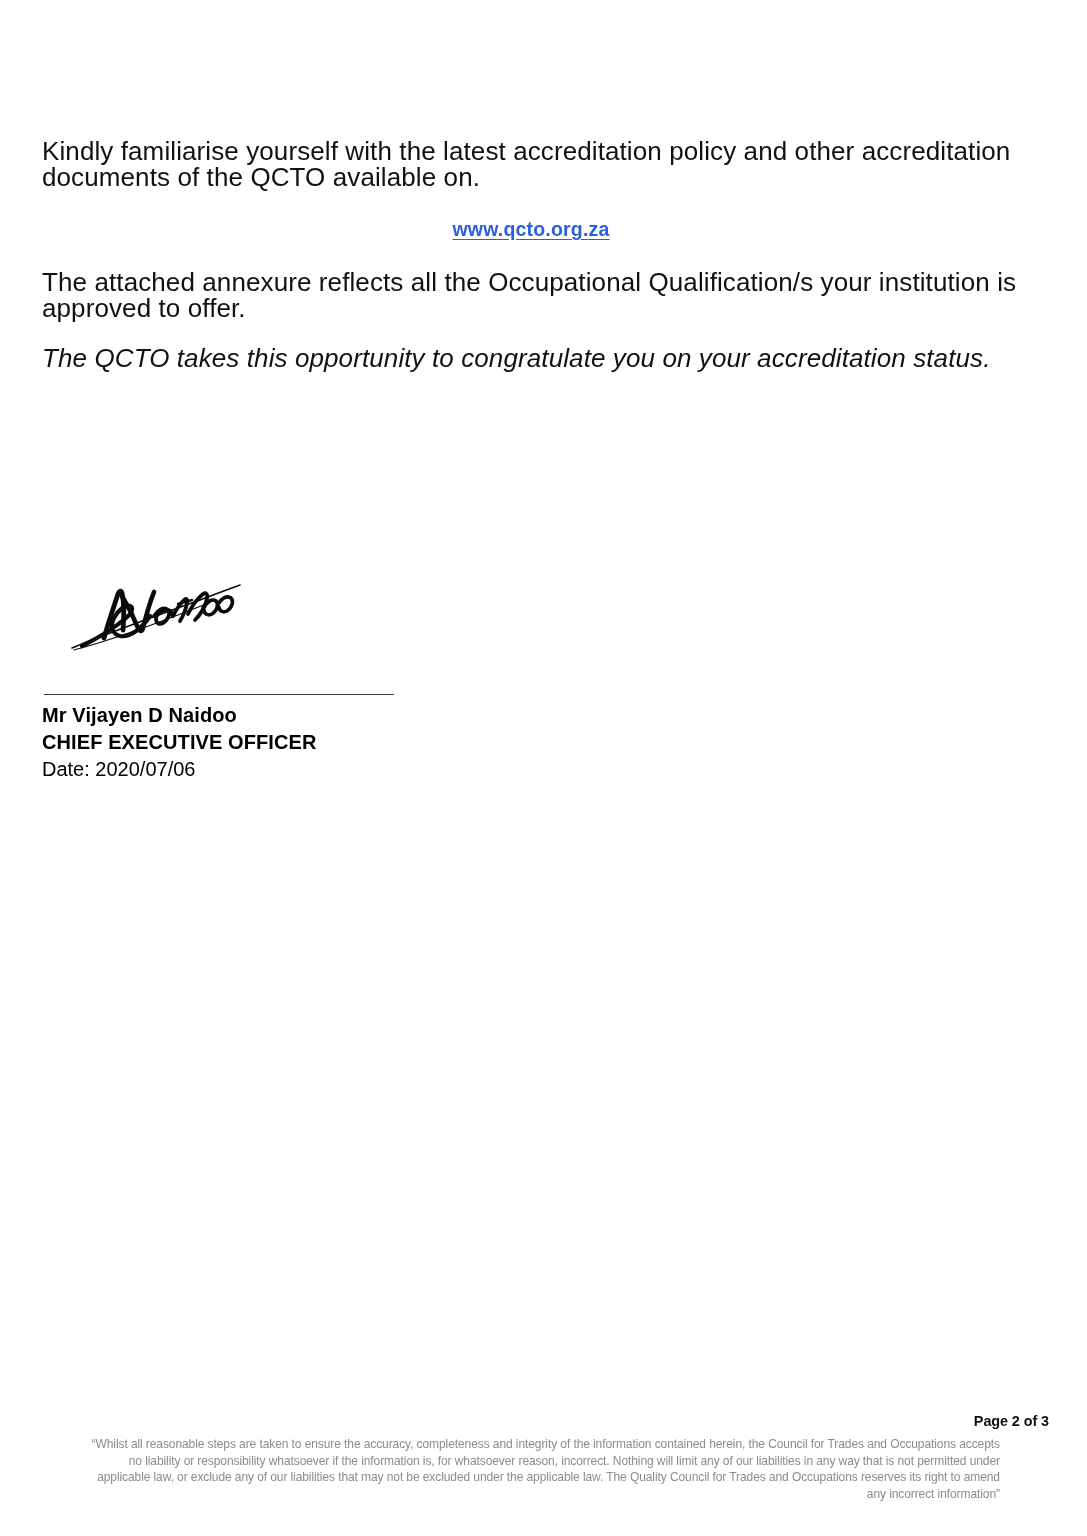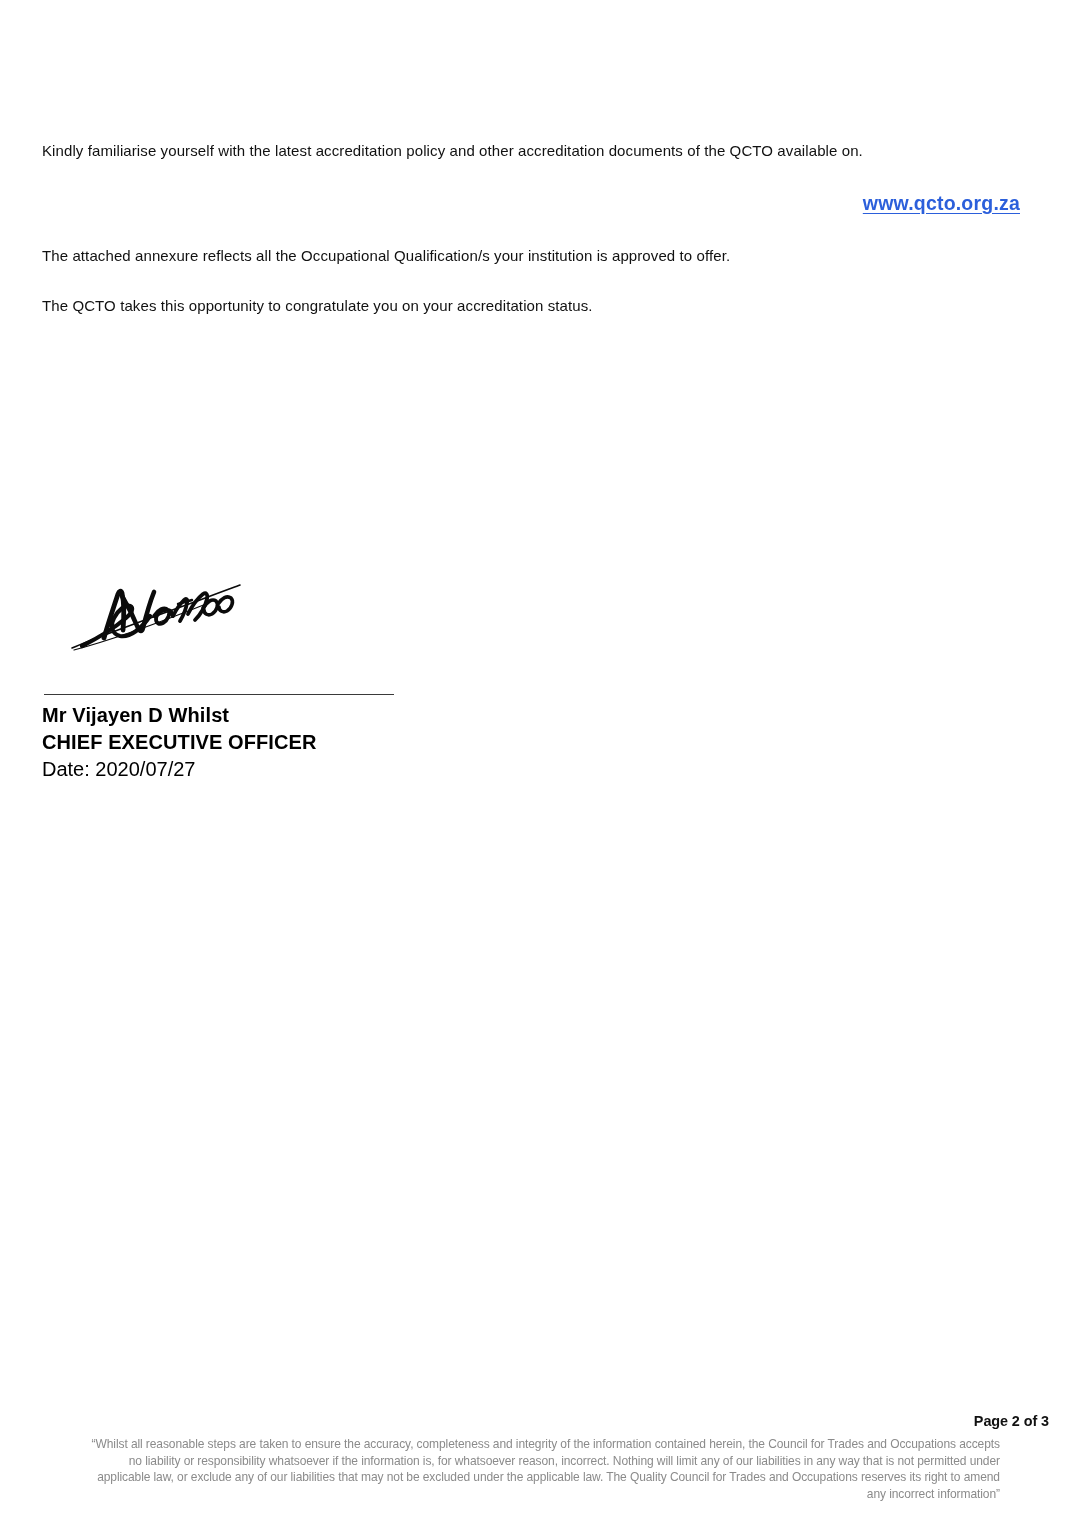--- a/index.html
+++ b/index.html
@@ -22,33 +22,34 @@
   }
 
   
   .body-block {
     position: absolute;
     left: 42px;
     top: 138px;
     width: 978px;
   }
   .para {
-    font-size: 15px;
+    font-size: 26px;
     line-height: 26px;
     color: #111111;
     margin: 0 0 24px 0;
     letter-spacing: 0.1px;
   }
   .para.tight {
     margin-bottom: 0;
+    font-style: italic;
   }
 
   
   .link-line {
-    text-align: right;
+    text-align: center;
     margin: 28px 0 28px 0;
   }
   .link-line a,
   .link-line .url {
     color: #2b5fdb;
     font-weight: bold;
     font-size: 19.5px;
     text-decoration: underline;
     text-underline-offset: 3px;
     letter-spacing: 0.2px;
@@ -178,23 +179,23 @@
                    C148 50, 144 48, 144 44" stroke-width="3.6"></path>
           <path d="M158 38 C162 32, 167 29, 171 32 C174 35, 172 42, 167 45
                    C163 47, 159 45, 159 41" stroke-width="3.6"></path>
           <path d="M14 84 C44 76, 96 58, 146 38" stroke-width="1.2"></path>
         </g>
       </svg>
       <div class="sig-rule"></div>
     </div>
 
     <div class="name-lines">
-      <p class="name-line bold">Mr Vijayen D Whilst</p>
+      <p class="name-line bold">Mr Vijayen D Naidoo</p>
       <p class="name-line bold">CHIEF EXECUTIVE OFFICER</p>
-      <p class="name-line regular">Date: 2020/07/27</p>
+      <p class="name-line regular">Date: 2020/07/06</p>
     </div>
 
   </div>
 
   <div class="footer">
     <p class="page-num">Page 2 of 3</p>
     <p class="disclaimer">“Whilst all reasonable steps are taken to ensure the accuracy, completeness and integrity of the information contained herein, the Council for Trades and Occupations accepts no liability or responsibility whatsoever if the information is, for whatsoever reason, incorrect. Nothing will limit any of our liabilities in any way that is not permitted under applicable law, or exclude any of our liabilities that may not be excluded under the applicable law. The Quality Council for Trades and Occupations reserves its right to amend any incorrect information”</p>
   </div>
 
 </div>

